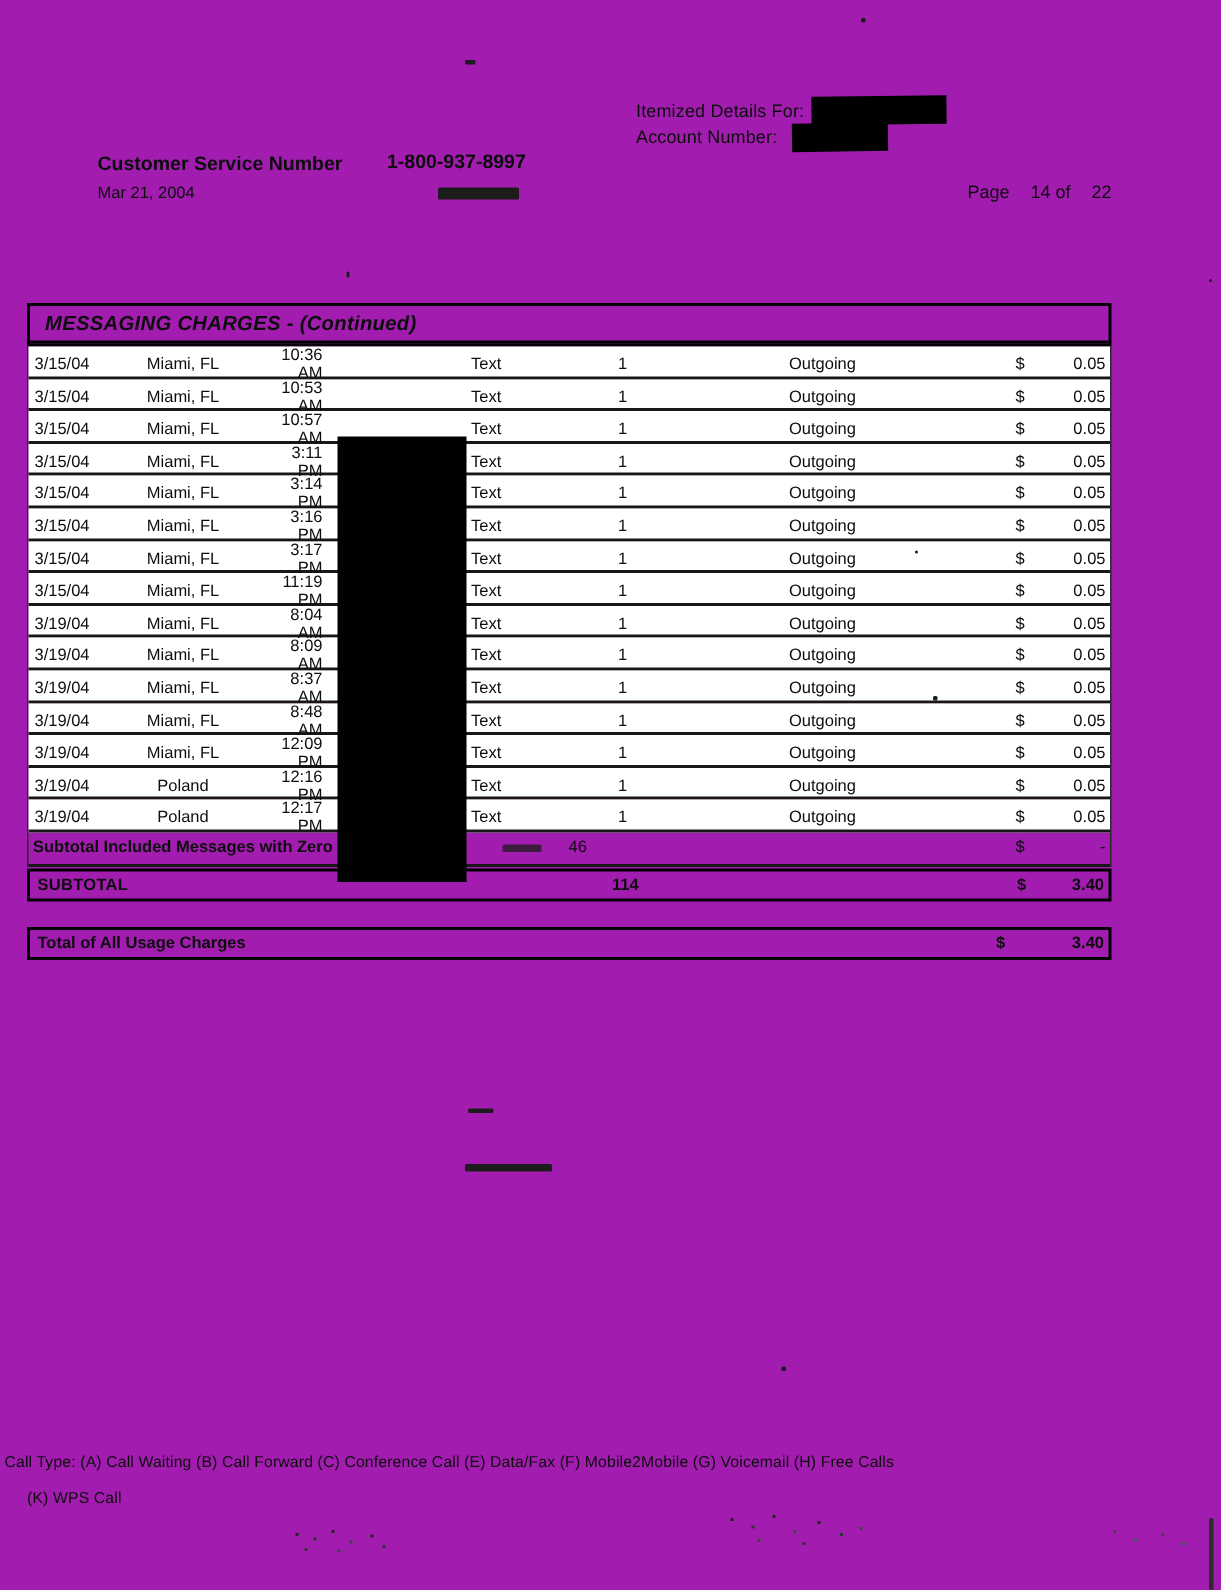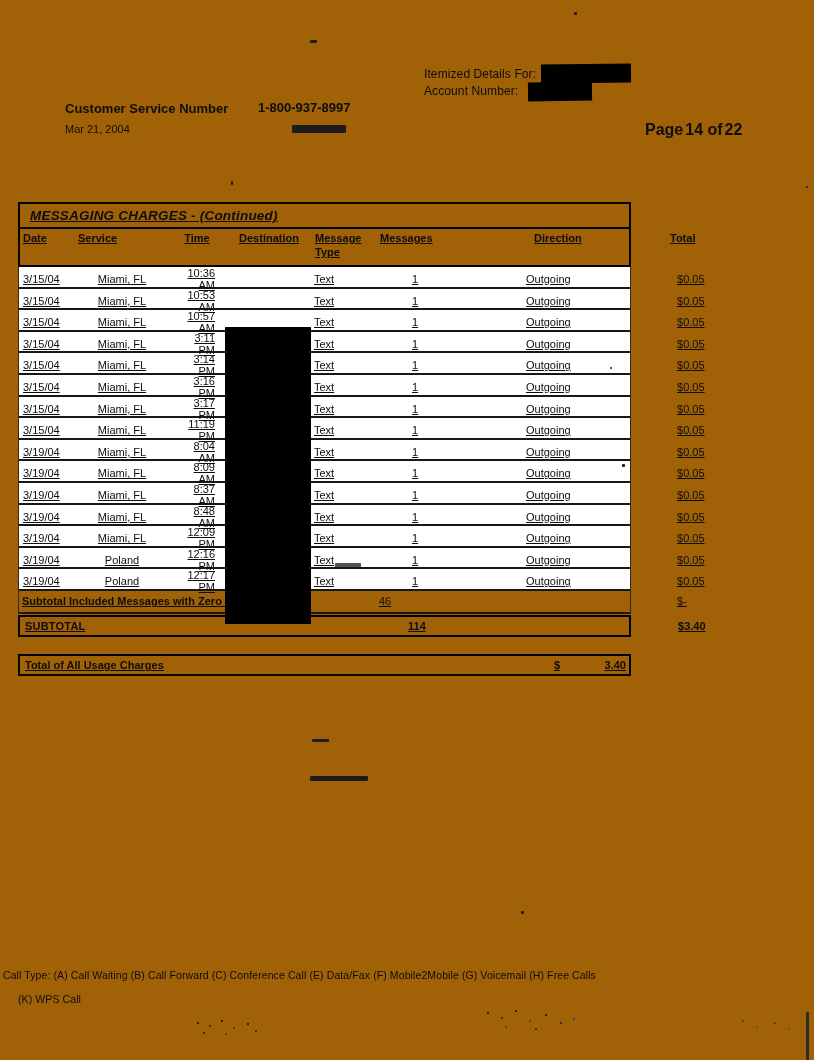--- a/index.html
+++ b/index.html
@@ -1,33 +1,33 @@
 <!DOCTYPE html>
 <html><head>
 <meta charset="utf-8">
 <style>
   html,body{margin:0;padding:0;background:#e8e8e8;}
   .page{
     position:relative;
     width:814px;height:1060px;
-    background:#a16207;
+    background:#a21caf;
     font-family:"Liberation Sans", sans-serif;
     color:#0d0d0d;
     overflow:hidden;
     margin:0 auto;
   }
   .abs{position:absolute;}
   
   .hdr-label{font-size:12px;letter-spacing:0.1px;}
   .hdr-bold{font-size:13px;font-weight:bold;}
   .hdr-date{font-size:11px;}
-  .page-indicator{font-size:16px;font-weight:700;display:flex;gap:2px;}
+  .page-indicator{font-size:12px;font-weight:400;display:flex;gap:14px;}
   .redact{background:#000;}
   
-  .table-wrap{position:absolute;left:18px;top:202px;width:613px;text-decoration:underline;}
+  .table-wrap{position:absolute;left:18px;top:202px;width:723px;}
   .outer-box{border:2.5px solid #000;}
   .title-row{
     height:23px;display:flex;align-items:center;
     padding-left:10px;border-bottom:2.5px solid #000;
   }
   .title-row span{font-size:13.5px;font-weight:bold;font-style:italic;letter-spacing:0.2px;}
   .grid{
     display:grid;
     grid-template-columns:54px 94px 58px 86px 68px 120px 170px 1fr;
     align-items:center;
@@ -88,30 +88,20 @@
     <span>Page</span>
     <span>14 of</span>
     <span>22</span>
   </div>
 
   <div class="table-wrap">
     <div class="outer-box">
       <div class="title-row">
         <span>MESSAGING CHARGES  - (Continued)</span>
       </div>
-      <div class="grid header-row">
-        <span class="c-date">Date</span>
-        <span class="c-service">Service</span>
-        <span class="c-time">Time</span>
-        <span class="c-dest">Destination</span>
-        <span class="c-msgtype">Message Type</span>
-        <span class="c-messages">Messages</span>
-        <span class="c-direction">Direction</span>
-        <span class="c-total">Total</span>
-      </div>
     </div>
 
     <div class="rows-box">
 
         <div class="grid row">
           <span class="c-date">3/15/04</span>
           <span class="c-service">Miami, FL</span>
           <span class="c-time">10:36 AM</span>
           <span class="c-dest"></span>
           <span class="c-msgtype">Text</span>

